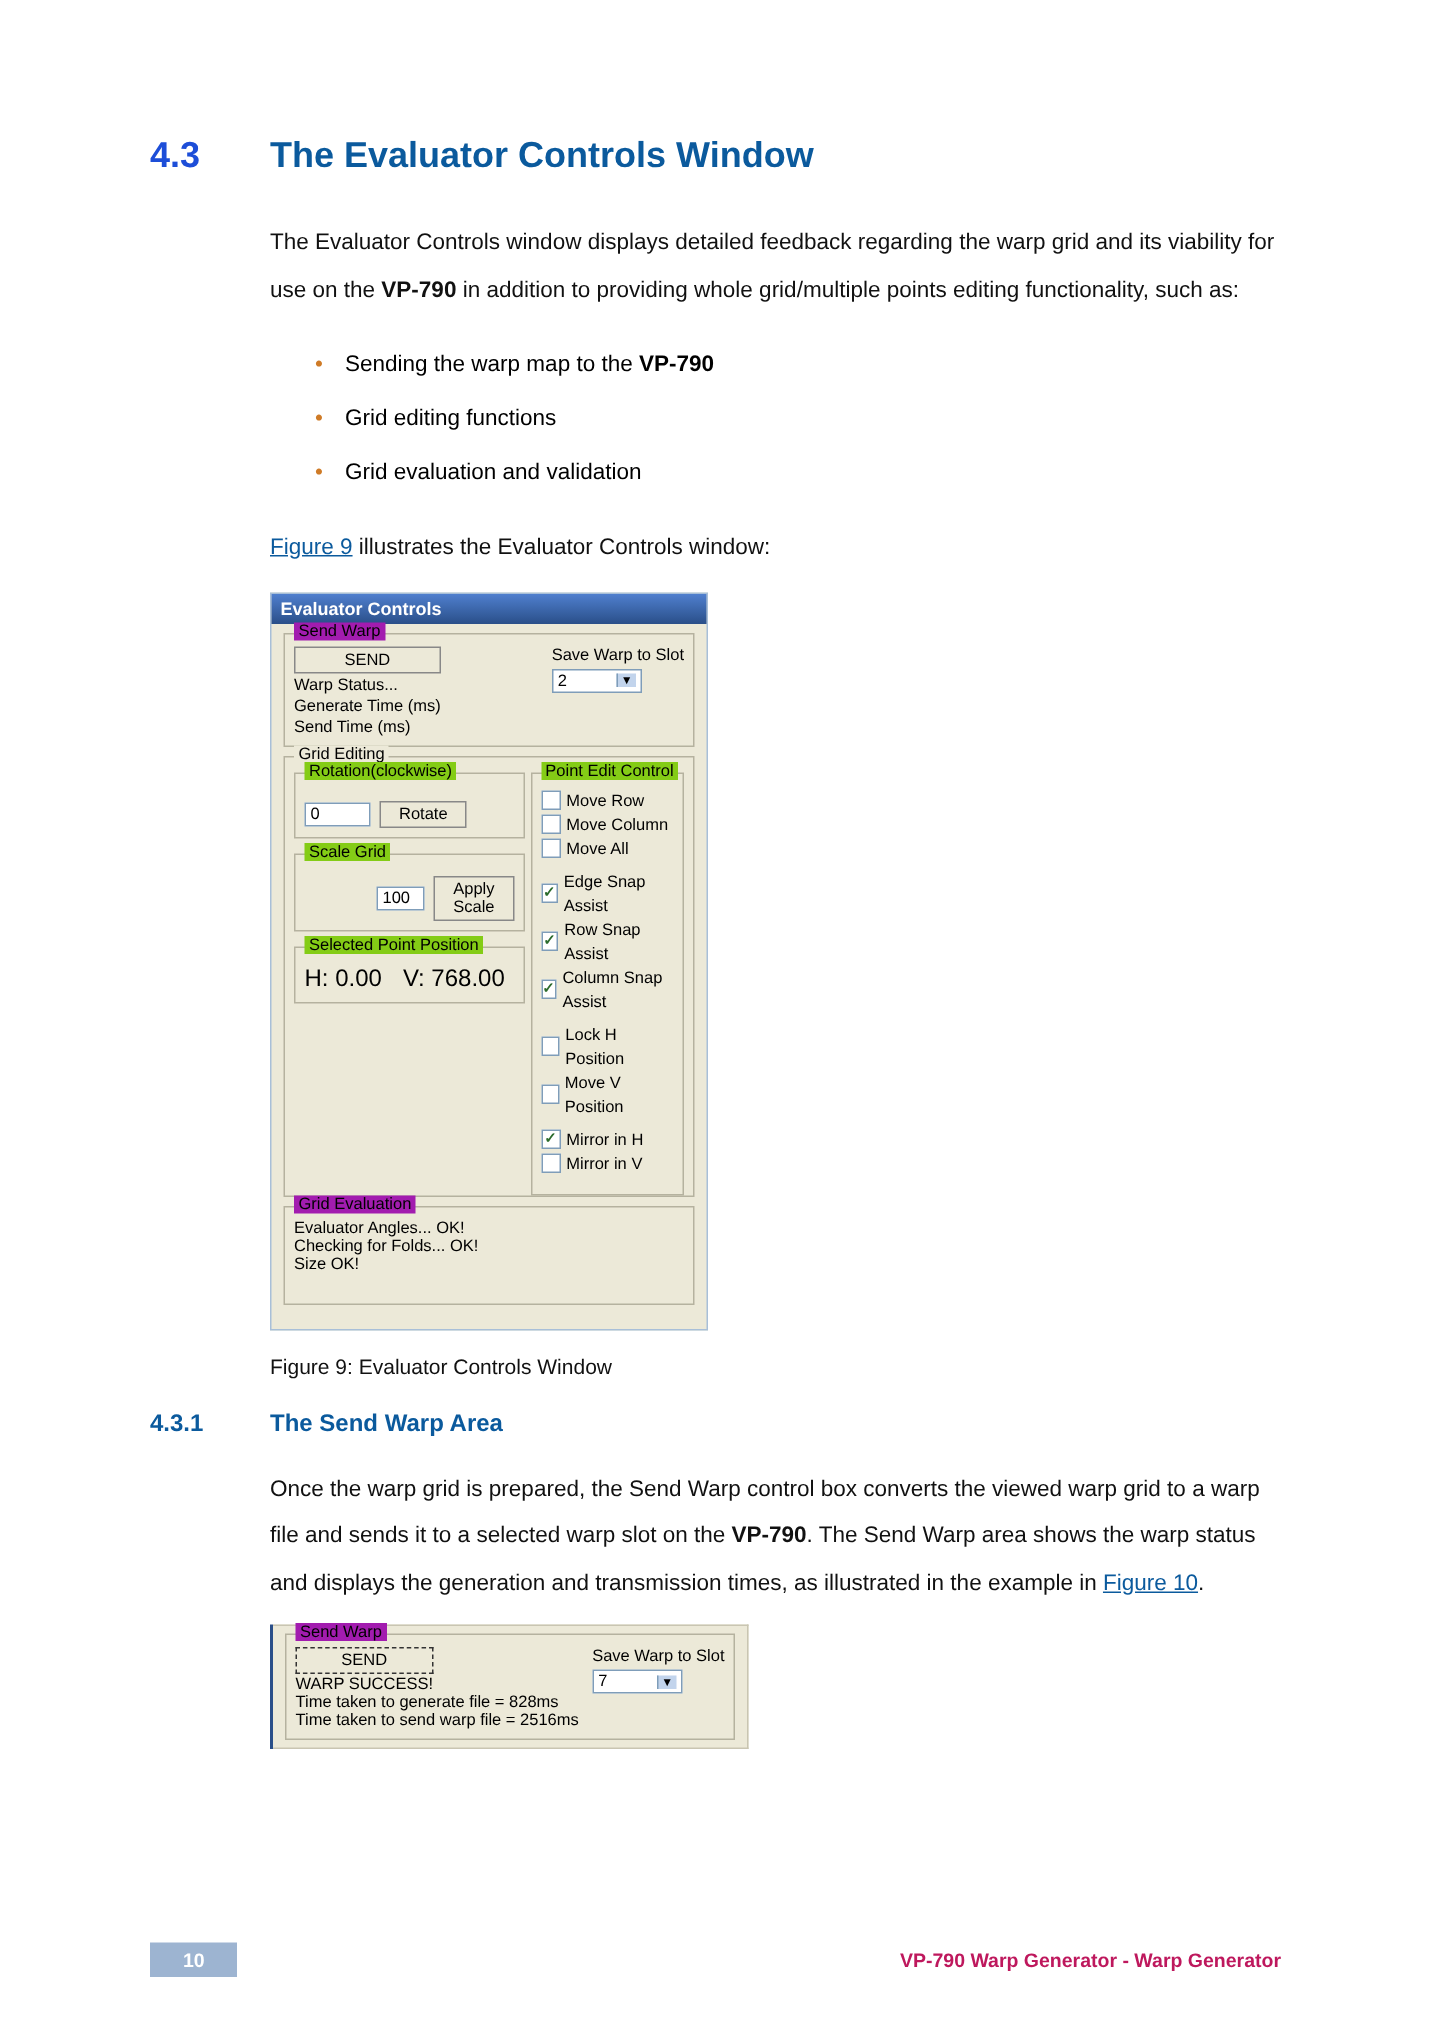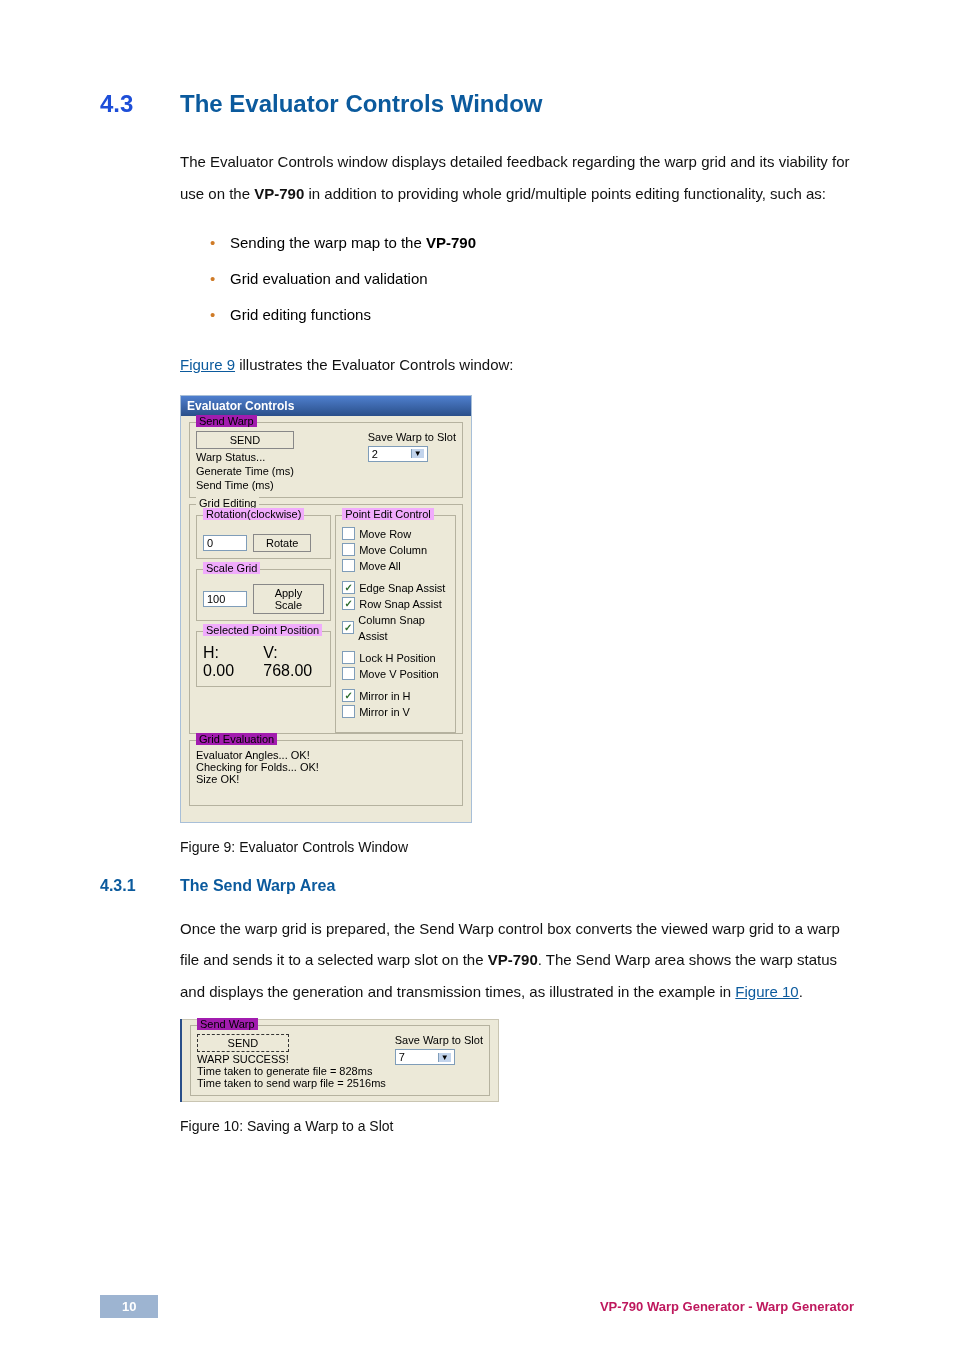--- a/index.html
+++ b/index.html
@@ -121,21 +121,21 @@
   .subgroup {
     border: 1px solid #b5b29f;
     padding: 10px 6px 6px 6px;
     position: relative;
     margin-bottom: 10px;
   }
   .subgroup > .legend {
     position: absolute;
     top: -8px;
     left: 6px;
-    background: #f0abfc;
+    background: #84cc16;
     padding: 0 3px;
     font-size: 11px;
   }
   .btn {
     display: inline-block;
     border: 1px solid #888;
     background: #ece9d8;
     padding: 2px 16px;
     font-size: 11px;
     text-align: center;
@@ -266,22 +266,22 @@
   <div class="body-text">
     <p>
       <span>The Evaluator Controls window displays detailed feedback regarding the warp grid and its viability for use on the </span><b>VP-790</b><span> in addition to providing whole grid/multiple points editing functionality, such as:</span>
     </p>
   </div>
 
   <ul class="bullets">
     <li>
       <span>Sending the warp map to the </span><b>VP-790</b>
     </li>
+    <li>Grid editing functions</li>
     <li>Grid evaluation and validation</li>
-    <li>Grid editing functions</li>
   </ul>
 
   <div class="body-text" style="margin-top:16px;">
     <p>
       <span class="link">Figure 9</span><span> illustrates the Evaluator Controls window:</span>
     </p>
   </div>
 
   <div class="eval-window">
     <div class="titlebar">Evaluator Controls</div>
@@ -315,21 +315,21 @@
           <div class="subgroup">
             <span class="legend">Rotation(clockwise)</span>
             <div style="display:flex;gap:6px;align-items:center;margin-top:8px;">
               <span class="input-small">0</span>
               <span class="btn" style="padding:2px 12px;">Rotate</span>
             </div>
           </div>
 
           <div class="subgroup">
             <span class="legend">Scale Grid</span>
-            <div style="display:flex;gap:6px;align-items:center;margin-top:4px;">
+            <div style="display:flex;gap:6px;align-items:center;margin-top:4px;margin-left:48px;">
               <span class="input-small">100</span>
               <span class="btn" style="padding:2px 6px;">Apply Scale</span>
             </div>
           </div>
 
           <div class="subgroup" style="margin-bottom:0;">
             <span class="legend">Selected Point Position</span>
             <div class="row-hv" style="margin-top:2px;">
               <span><span>H:</span> <span>0.00</span></span>
               <span><span>V:</span> <span>768.00</span></span>
@@ -429,20 +429,19 @@
               </span>
             </div>
           </div>
         </div>
         <div>Time taken to generate file = 828ms</div>
         <div>Time taken to send warp file = 2516ms</div>
       </div>
     </div>
   </div>
 
-  <div class="caption">Figure 10: Saving a Warp to a Slot</div>
 
   <div class="footer">
     <div class="page-num">10</div>
     <div class="footer-title">VP-790 Warp Generator - Warp Generator</div>
   </div>
 
 </div>
 
 </body></html>

